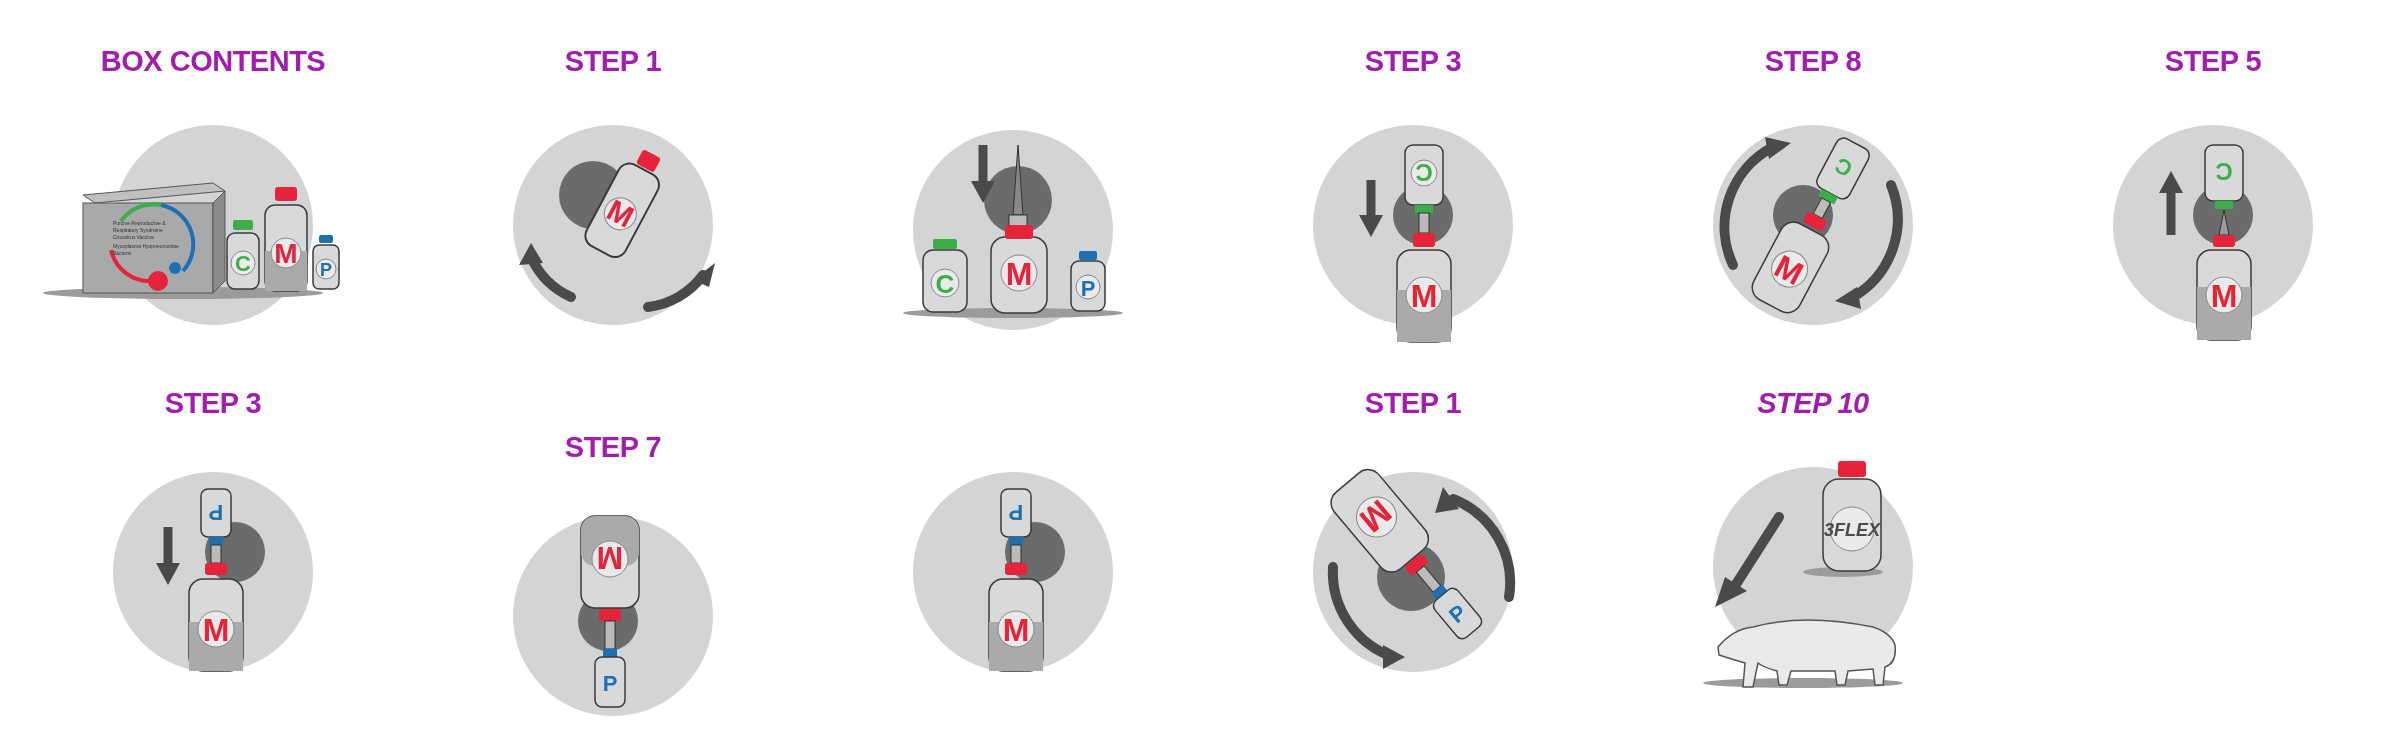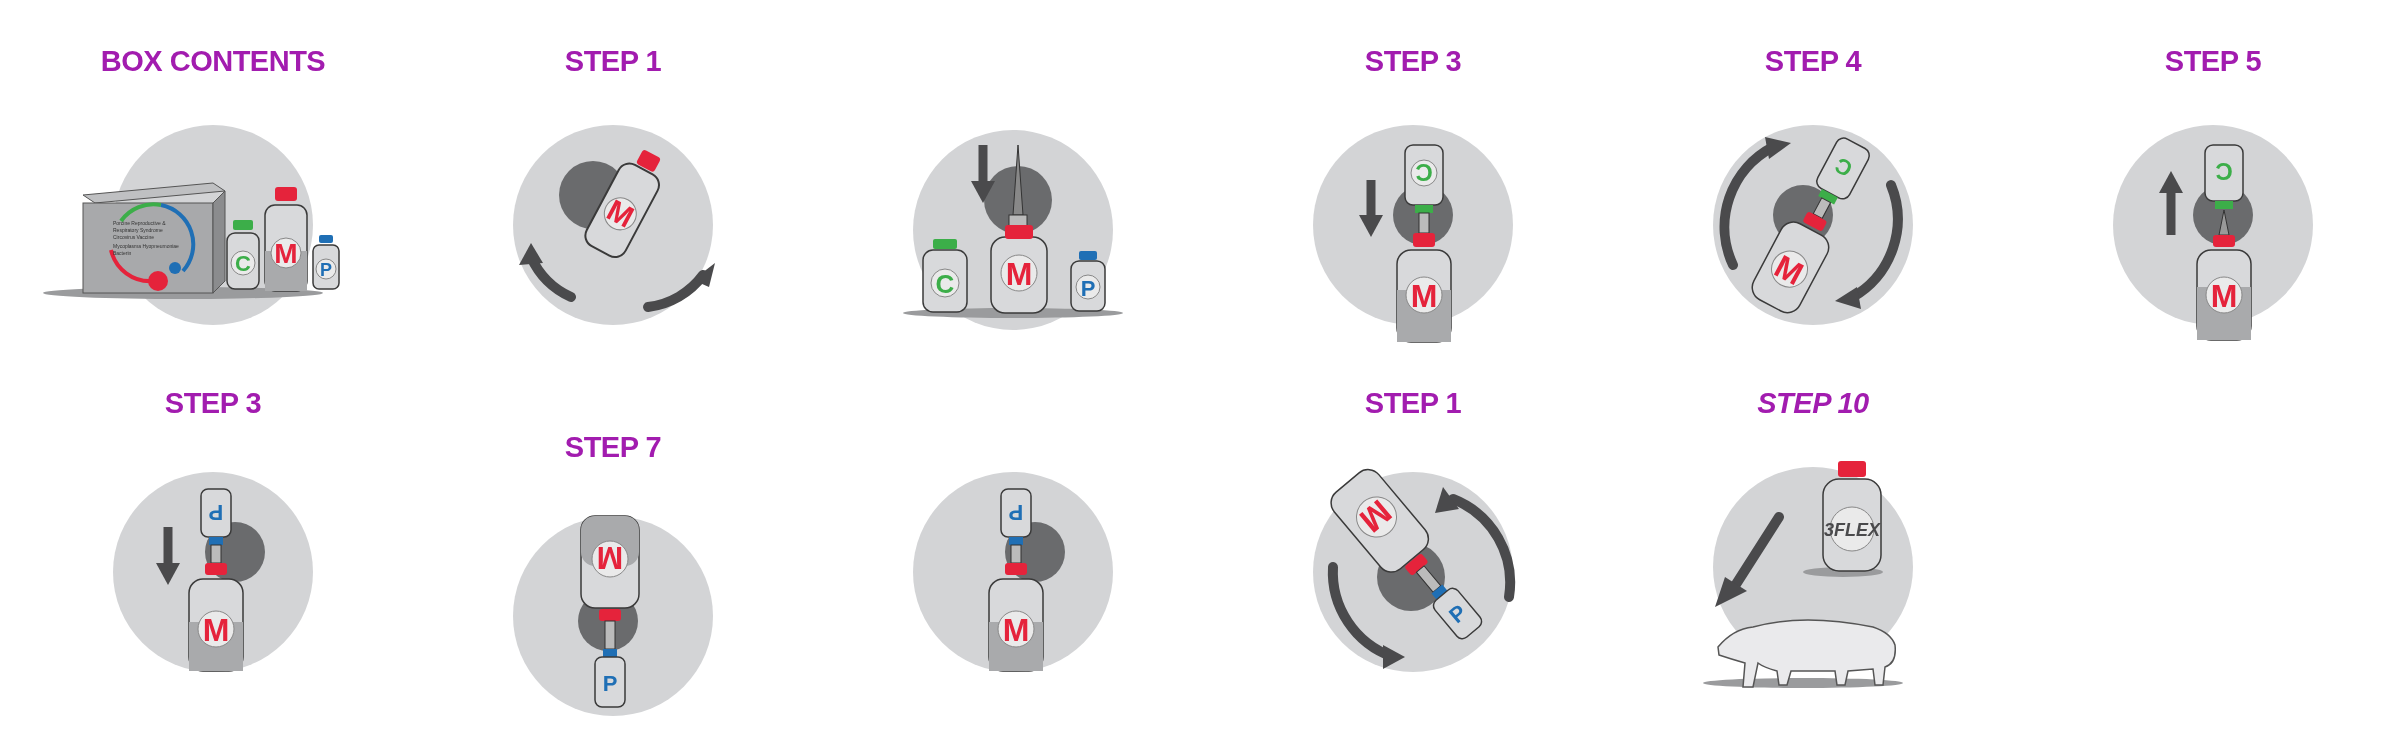--- a/index.html
+++ b/index.html
@@ -112,21 +112,21 @@
 
     <rect x="200" y="158" width="22" height="14" rx="3" fill="#e5233b"></rect>
     <rect x="184" y="175" width="54" height="92" rx="14" fill="#d8d9db" stroke="#3a3a3a" stroke-width="1.5"></rect>
     <rect x="184" y="215" width="54" height="52" fill="#a9aaac"></rect>
     <circle cx="211" cy="220" r="18" fill="#eaeaea" stroke="#888"></circle>
     <text x="211" y="232" text-anchor="middle" font-size="32" font-weight="bold" fill="#e5233b">M</text>
   </svg>
 </div>
 
 <div class="panel" style="left:1613px;top:45px;">
-  <div class="title">STEP 4</div>
+  <div class="title">STEP 8</div>
   <svg class="art" width="400" height="300" viewBox="0 0 400 300">
     <circle cx="200" cy="150" r="100" fill="#d3d4d6"></circle>
     <circle cx="190" cy="140" r="30" fill="#6a6b6d"></circle>
     <g transform="rotate(28 200 150)">
       <rect x="182" y="58" width="36" height="56" rx="8" fill="#d8d9db" stroke="#3a3a3a" stroke-width="1.5"></rect>
       <rect x="191" y="114" width="18" height="8" fill="#3cae49"></rect>
       <text x="200" y="95" text-anchor="middle" font-size="22" font-weight="bold" fill="#3cae49" transform="rotate(180 200 86)">C</text>
       <rect x="195" y="122" width="10" height="18" fill="#bbb" stroke="#333"></rect>
       <rect x="189" y="140" width="22" height="12" rx="3" fill="#e5233b"></rect>
       <rect x="174" y="155" width="52" height="86" rx="14" fill="#d8d9db" stroke="#3a3a3a" stroke-width="1.5"></rect>

